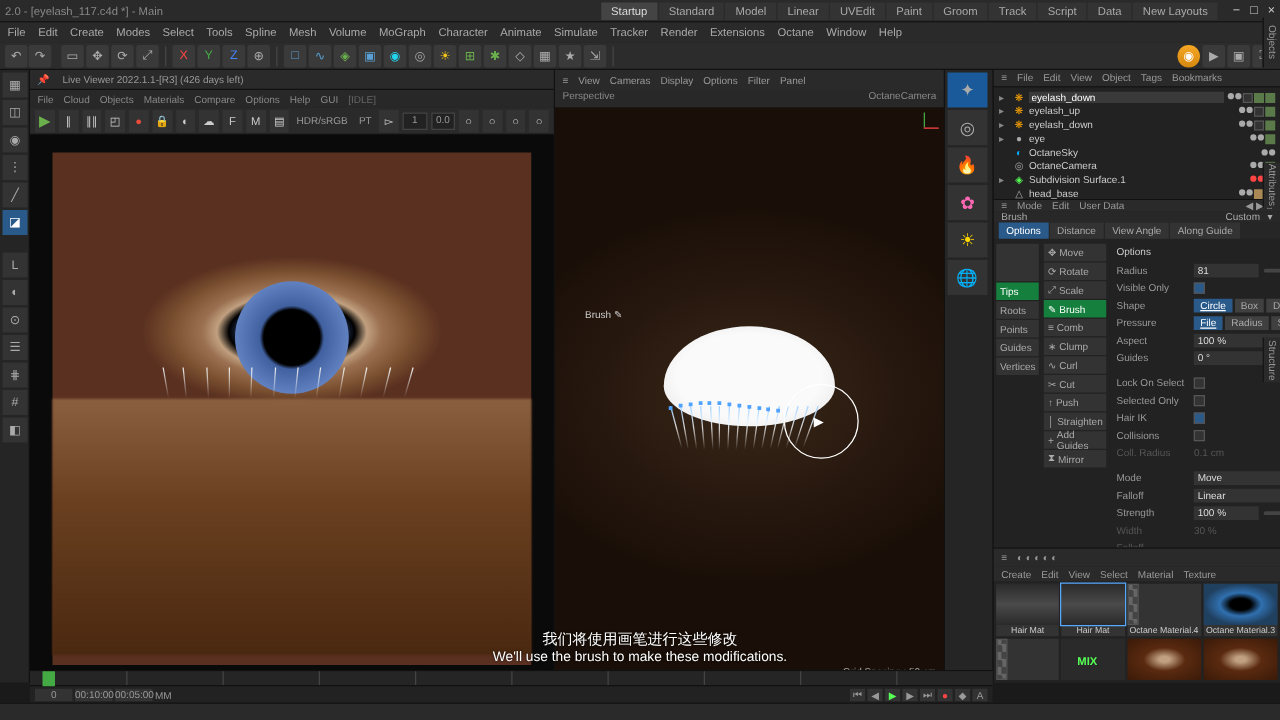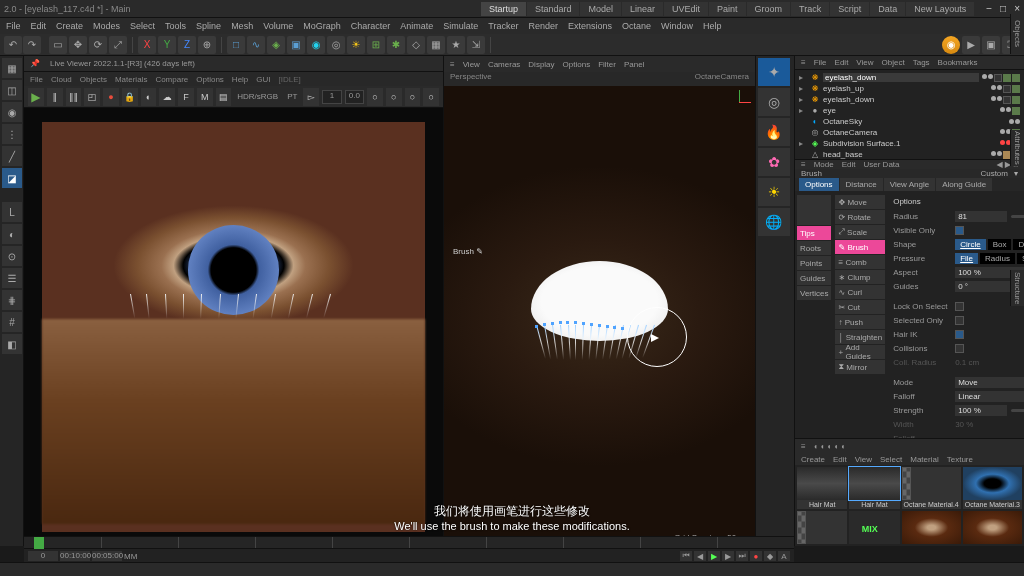--- a/index.html
+++ b/index.html
@@ -53,21 +53,21 @@
 .vp-head { height:16px; background:#2a2a2a; display:flex; align-items:center; gap:8px; padding:0 6px; font-size:8px; color:#999; }
 .vp-head-r { height:14px; background:#282828; display:flex; justify-content:space-between; padding:0 6px; font-size:8px; color:#888; }
 .vp-canvas { flex:1; position:relative; background:radial-gradient(ellipse 200px 150px at 50% 50%, #3a2a1a 0%, #2a1a10 50%, #1a0f08 100%); }
 .vp-eye { position:absolute; top:38%; left:28%; width:44%; height:80px; border-radius:50% 50% 50% 50% / 60% 60% 40% 40%; background:radial-gradient(#fafafa 60%, #e0e0e0 100%); }
 .vp-brush { position:absolute; top:48%; right:22%; width:60px; height:60px; border:1px solid #fff; border-radius:50%; }
 .vp-brush::after { content:''; position:absolute; top:45%; left:40%; width:0; height:0; border-left:8px solid #fff; border-top:4px solid transparent; border-bottom:4px solid transparent; }
 .vp-lashes { position:absolute; top:52%; left:28%; right:30%; height:50px; }
 .vp-lash { position:absolute; width:1px; height:35px; background:linear-gradient(#a0d0ff,rgba(255,255,255,0.8),transparent); transform-origin:top; }
 .vp-point { position:absolute; width:3px; height:3px; background:#4fa3ff; }
 .vp-grid-label { position:absolute; bottom:4px; right:6px; font-size:8px; color:#aaa; }
-.vp-brush-label { position:absolute; top:35%; left:9px; font-size:8px; color:#ccc; }
+.vp-brush-label { position:absolute; top:35%; left:24px; font-size:8px; color:#ccc; }
 .vp-axis { position:absolute; top:4px; right:4px; width:24px; height:24px; }
 .vp-axis::before { content:'';position:absolute;left:12px;top:0;width:1px;height:12px;background:#4a4; }
 .vp-axis::after { content:'';position:absolute;left:12px;top:12px;width:12px;height:1px;background:#f44; }
 
 .rightcol { width:38px; background:#252525; display:flex; flex-direction:column; gap:2px; padding:2px; }
 .rcbtn { width:32px; height:28px; background:#333; display:flex; align-items:center; justify-content:center; font-size:14px; }
 .rcbtn.blue{background:#1a5a9a;} .rcbtn.orange{color:#ffa500;} .rcbtn.pink{color:#ff69b4;} .rcbtn.yellow{color:#ffd700;} .rcbtn.cyan{color:#00d4ff;}
 
 .rightpanel { width:230px; background:#252525; display:flex; flex-direction:column; border-left:1px solid #111; }
 .rp-head { height:14px; display:flex; gap:8px; padding:0 6px; align-items:center; font-size:8px; color:#999; background:#2a2a2a; border-bottom:1px solid #111; }
@@ -84,31 +84,31 @@
 
 .attrpanel { flex:1; background:#222; display:flex; flex-direction:column; overflow:hidden; }
 .ap-head { height:14px; display:flex; gap:8px; padding:0 6px; align-items:center; font-size:8px; color:#999; background:#2a2a2a; }
 .ap-sub { height:14px; background:#282828; padding:0 6px; font-size:8px; color:#aaa; display:flex; align-items:center; gap:6px; }
 .ap-tabs { height:16px; display:flex; gap:1px; padding:0 4px; background:#262626; }
 .ap-tab { padding:2px 6px; font-size:8px; background:#333; color:#aaa; }
 .ap-tab.active { background:#2a5a8a; color:#fff; }
 .ap-groups { display:flex; margin-top:2px; }
 .ap-group-tabs { width:40px; display:flex; flex-direction:column; gap:1px; padding:2px; }
 .apg { height:14px; background:#333; color:#aaa; font-size:8px; display:flex; align-items:center; padding:0 3px; }
-.apg.active { background:#ec4899; color:#fff; }
+.apg.active { background:#15803d; color:#fff; }
 .ap-tools { width:55px; display:flex; flex-direction:column; gap:1px; padding:2px; }
 .ap-body { flex:1; padding:4px 6px; font-size:8px; }
 .prow { display:flex; align-items:center; height:14px; gap:4px; }
 .prow .plabel { width:58px; color:#999; }
 .prow .pval { flex:1; height:11px; background:#333; color:#ddd; padding:0 3px; display:flex; align-items:center; }
 .prow .slider { flex:1; height:3px; background:#444; position:relative; border-radius:2px; }
 .prow .slider::after { content:'';position:absolute;top:-2px;width:6px;height:6px;background:#888;border-radius:50%; }
 .prow .slider.s80::after{left:80%;} .prow .slider.s100::after{left:95%;}
 .btnrow { display:flex; gap:2px; }
-.btnrow .pbtn { padding:1px 5px; background:#000000; color:#aaa; font-size:8px; }
+.btnrow .pbtn { padding:1px 5px; background:#404040; color:#aaa; font-size:8px; }
 .btnrow .pbtn.active { background:#2a5a8a; color:#fff;text-decoration:underline; }
 .chk { width:9px;height:9px;background:#333;border:1px solid #555;display:inline-block; }
 .chk.on { background:#2a5a8a; }
 
 .matpanel { height:108px; background:#222; border-top:1px solid #111; display:flex; flex-direction:column; }
 .mat-head { height:14px; display:flex; gap:8px; padding:0 6px; align-items:center; font-size:8px; color:#999; background:#2a2a2a; }
 .mat-grid { flex:1; display:grid; grid-template-columns:repeat(4,1fr); gap:2px; padding:2px; overflow:hidden; }
 .mat { background:#333; display:flex; flex-direction:column; }
 .mat-sw { flex:1; background:#555; min-height:32px; }
 .mat-sw.hair { background:linear-gradient(#2a2a2a,#4a4a4a,#2a2a2a); }

